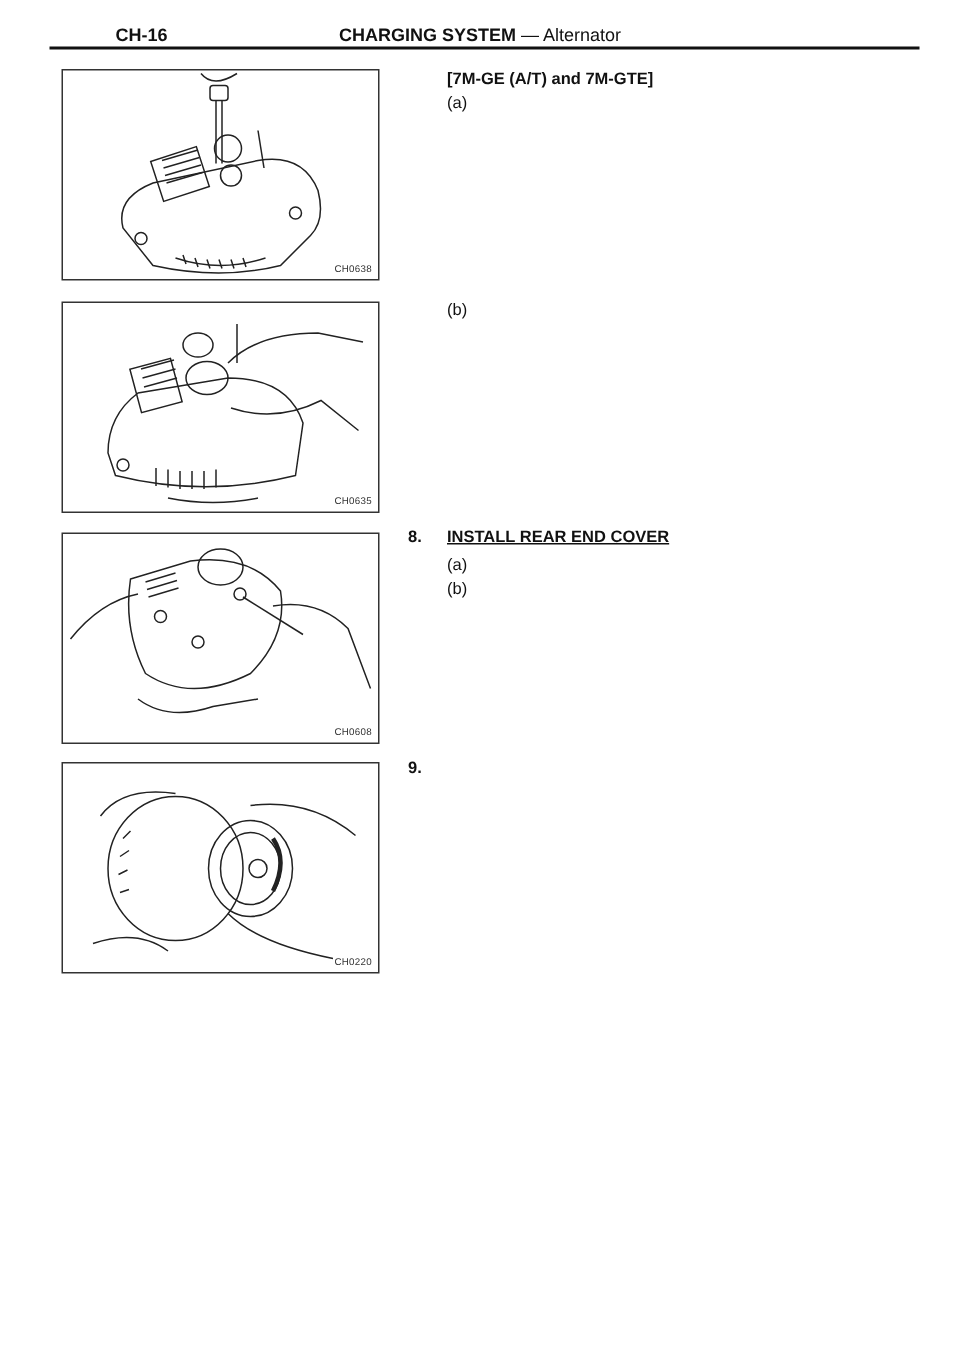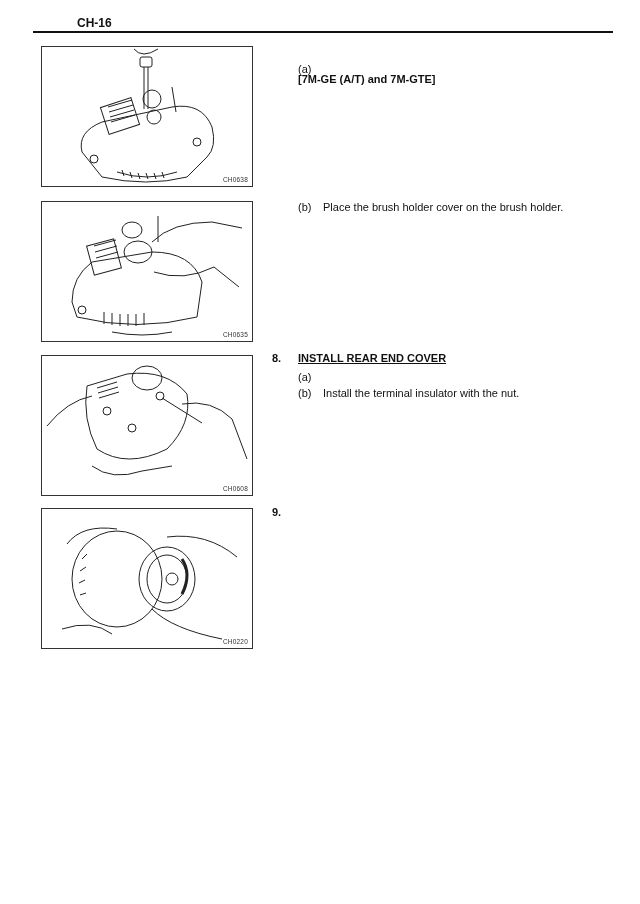--- a/index.html
+++ b/index.html
@@ -6,34 +6,35 @@
   body{width:640px;height:904px;position:relative;overflow:hidden;
        font-family:"Liberation Sans","DejaVu Sans",sans-serif;color:#111;}
   .hdr{position:absolute;left:33px;top:16px;width:580px;height:16px;}
   .hdr .code{position:absolute;left:0;top:0;font-weight:bold;font-size:12px;margin-left:44px;}
   .hdr .title{position:absolute;left:193px;top:0;font-size:12px;}
   .hdr .title b{font-weight:bold;}
   .rule{position:absolute;left:33px;top:31px;width:580px;height:2px;background:#111;}
   .fig{position:absolute;left:41px;width:212px;border:1px solid #333;background:#fff;box-sizing:border-box;}
   .fig svg{position:absolute;left:0;top:0;}
   .fig .cap{position:absolute;right:4px;bottom:3px;font-size:6.5px;color:#333;letter-spacing:0.2px;}
-  .txt{position:absolute;font-size:11px;line-height:13px;margin-top:26px;}
+  .txt{position:absolute;font-size:11px;line-height:13px;}
   .sub{font-weight:bold;font-size:11px;}
   .step{position:absolute;font-size:11px;font-weight:bold;}
   .step .num{position:absolute;left:0;top:0;}
   .step .lbl{position:absolute;left:26px;top:0;white-space:nowrap;text-decoration:underline;}
   .item{position:absolute;font-size:11px;line-height:14px;}
   .item .k{position:absolute;left:0;top:0;}
   .item .v{position:absolute;left:25px;top:0;width:300px;}
 </style>
 </head>
 <body>
 
 <div class="hdr">
   <span class="code">CH-16</span>
+  <span class="title"><b>CHARGING SYSTEM</b><span> — </span><span>Alternator</span></span>
 </div>
 <div class="rule"></div>
 
 <div class="fig" style="top:46px;height:141px;">
   <svg width="210" height="139" viewBox="0 0 210 139" fill="none" stroke="#222" stroke-width="1">
     <path d="M92 2 q8 10 24 0"></path>
     <rect x="98" y="10" width="12" height="10" rx="2"></rect>
     <line x1="102" y1="20" x2="102" y2="62"></line>
       <line x1="106" y1="20" x2="106" y2="62"></line>
     <path d="M40 105 q-5 -20 20 -30 l70 -15 q30 -5 40 20 q5 20 -5 30 l-20 20 q-40 10 -85 0 z"></path>
@@ -103,30 +104,28 @@
 </div>
 
 <div class="txt sub" style="left:298px;top:47px;">[7M-GE (A/T) and 7M-GTE]</div>
 
 <div class="item" style="left:298px;top:62px;width:320px;height:30px;">
   <span class="k">(a)</span>
 </div>
 
 <div class="item" style="left:298px;top:200px;width:320px;height:16px;">
   <span class="k">(b)</span>
-  <span class="v">Place the brush holder cover on the brush holder.</span>
 </div>
 
 <div class="step" style="left:272px;top:352px;width:340px;height:14px;">
   <span class="num">8.</span>
   <span class="lbl">INSTALL REAR END COVER</span>
 </div>
 <div class="item" style="left:298px;top:370px;width:320px;height:16px;">
   <span class="k">(a)</span>
 </div>
 <div class="item" style="left:298px;top:386px;width:320px;height:16px;">
   <span class="k">(b)</span>
-  <span class="v">Install the terminal insulator with the nut.</span>
 </div>
 
 <div class="step" style="left:272px;top:506px;width:340px;height:14px;">
   <span class="num">9.</span>
 </div>
 
 </body></html>

